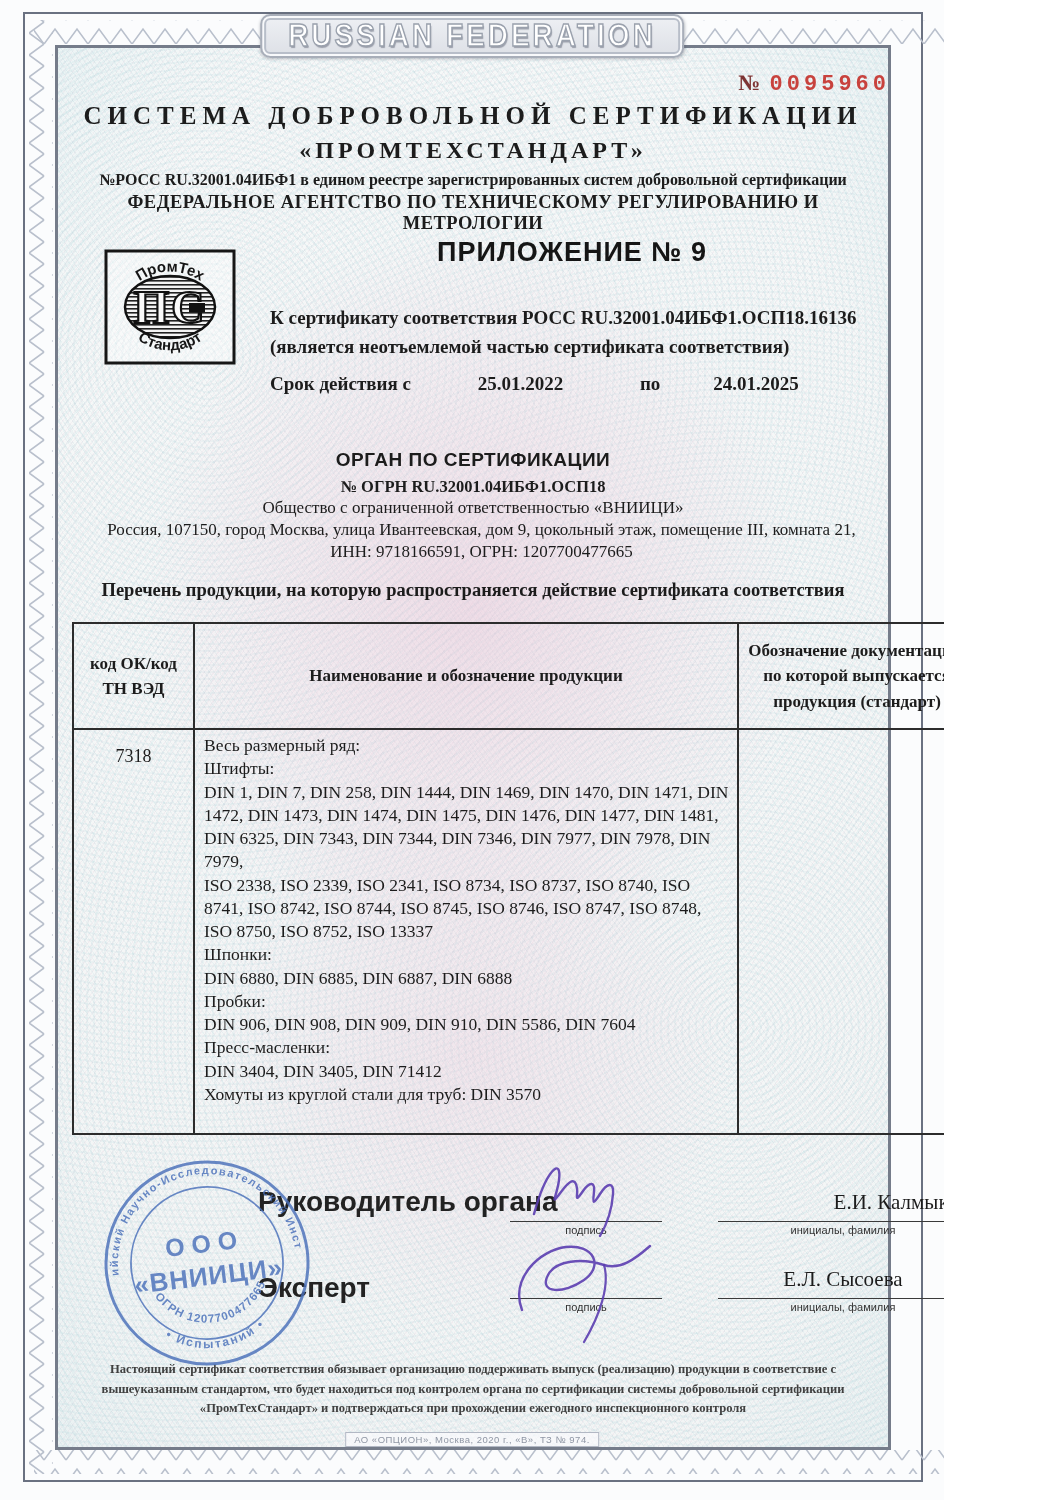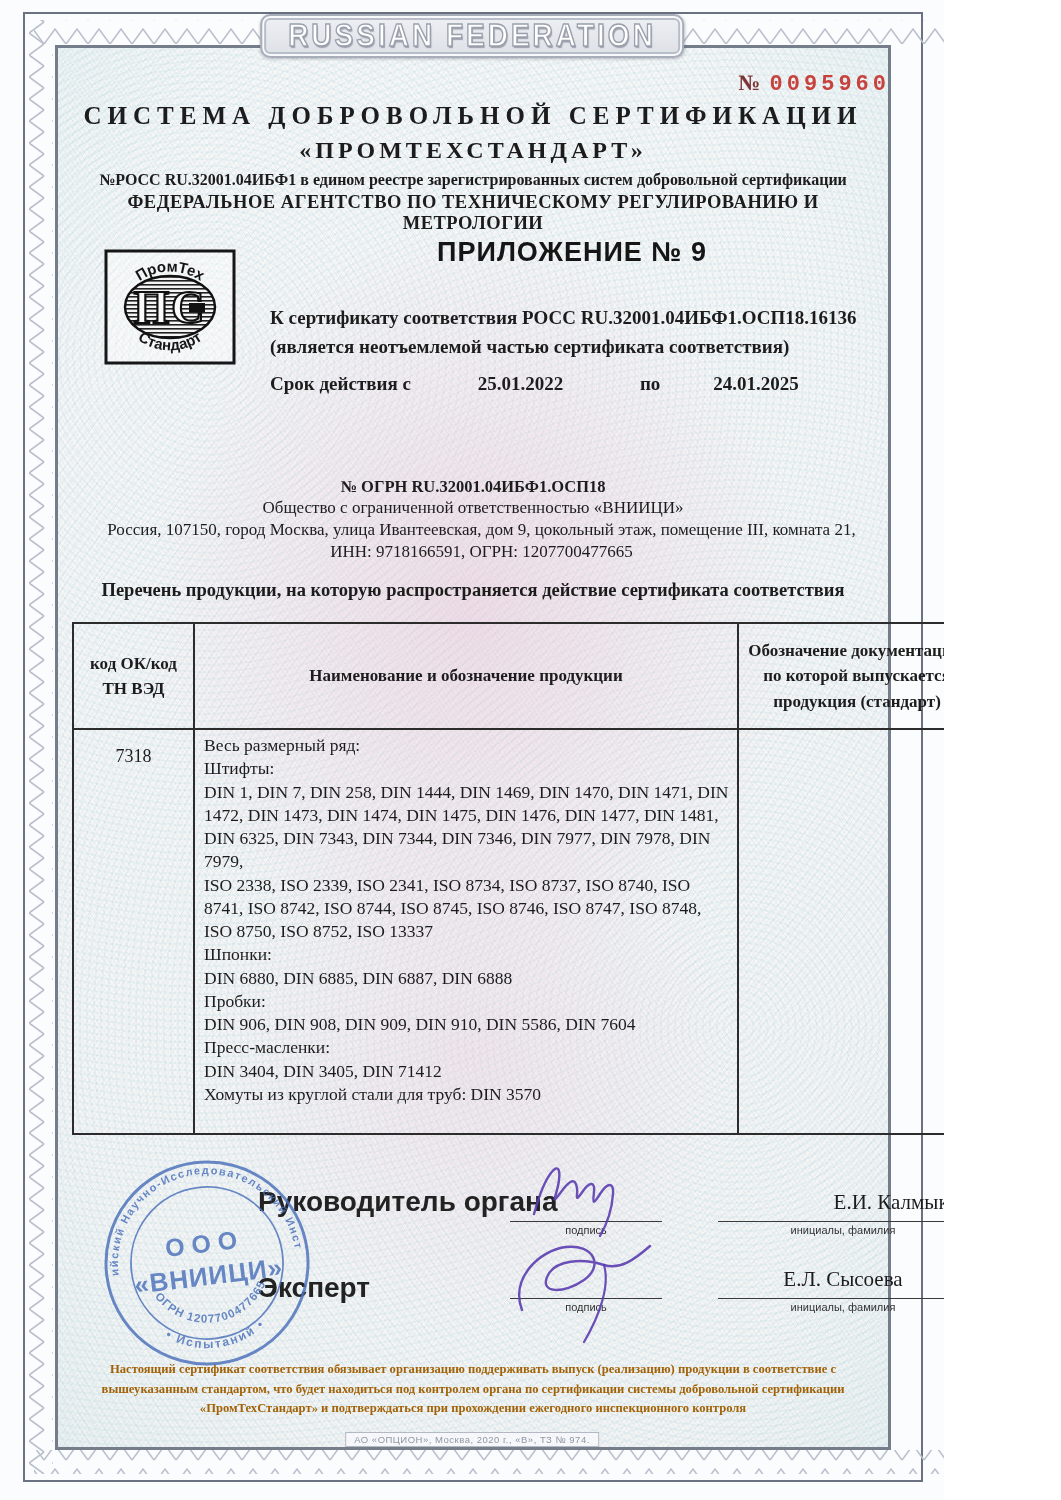--- a/index.html
+++ b/index.html
@@ -90,21 +90,21 @@
   .line-name2{left:718px; top:1298px; width:250px;}
   .sig-name{position:absolute; z-index:6; width:250px; left:718px; text-align:center; font-size:21px;}
   .name1{top:1190px;text-align:right;} .name2{top:1267px;}
   .autograph{position:absolute; z-index:7;}
   .auto1{left:524px; top:1152px;}
   .auto2{left:500px; top:1230px;}
   
   .stamp{position:absolute; left:96px; top:1152px; z-index:6; transform:rotate(-7deg); opacity:.82;}
   
   .disclaimer{position:absolute; left:82px; right:80px; top:1360px; z-index:5;
-    text-align:center; font-size:12.6px; font-weight:700; line-height:1.55; color:#a16207;}
+    text-align:center; font-size:12.6px; font-weight:700; line-height:1.55; color:#404040;}
   .print-info{position:absolute; left:50%; top:1432px; transform:translateX(-50%); z-index:5;
     font-family:"Liberation Sans", sans-serif; font-size:9.5px; color:#8f96a4;
     border:1px solid #b2b8c4; padding:1px 8px; background:rgba(249,250,252,.75); letter-spacing:.5px;}
 </style>
 </head>
 <body>
 
 <div class="page">
 
   <div class="inner-bg"></div>
@@ -167,20 +167,21 @@
     <div>(является неотъемлемой частью сертификата соответствия)</div>
   </div>
 
   <div class="validity">
     <span>Срок действия с</span>
     <span class="v-from">25.01.2022</span>
     <span class="v-po">по</span>
     <span class="v-to">24.01.2025</span>
   </div>
 
+  <div class="ctr org-heading">ОРГАН ПО СЕРТИФИКАЦИИ</div>
   <div class="ctr org-number">№ ОГРН RU.32001.04ИБФ1.ОСП18</div>
   <div class="ctr org-name">Общество с ограниченной ответственностью «ВНИИЦИ»</div>
   <div class="ctr org-address" style="position:absolute;">Россия, 107150, город Москва, улица Ивантеевская, дом 9, цокольный этаж, помещение III, комната 21, ИНН: 9718166591, ОГРН: 1207700477665</div>
   <div class="ctr list-heading">Перечень продукции, на которую распространяется действие сертификата соответствия</div>
 
   <table class="products">
     <colgroup>
         <col style="width:121px">
         <col style="width:544px">
         <col style="width:238px">

